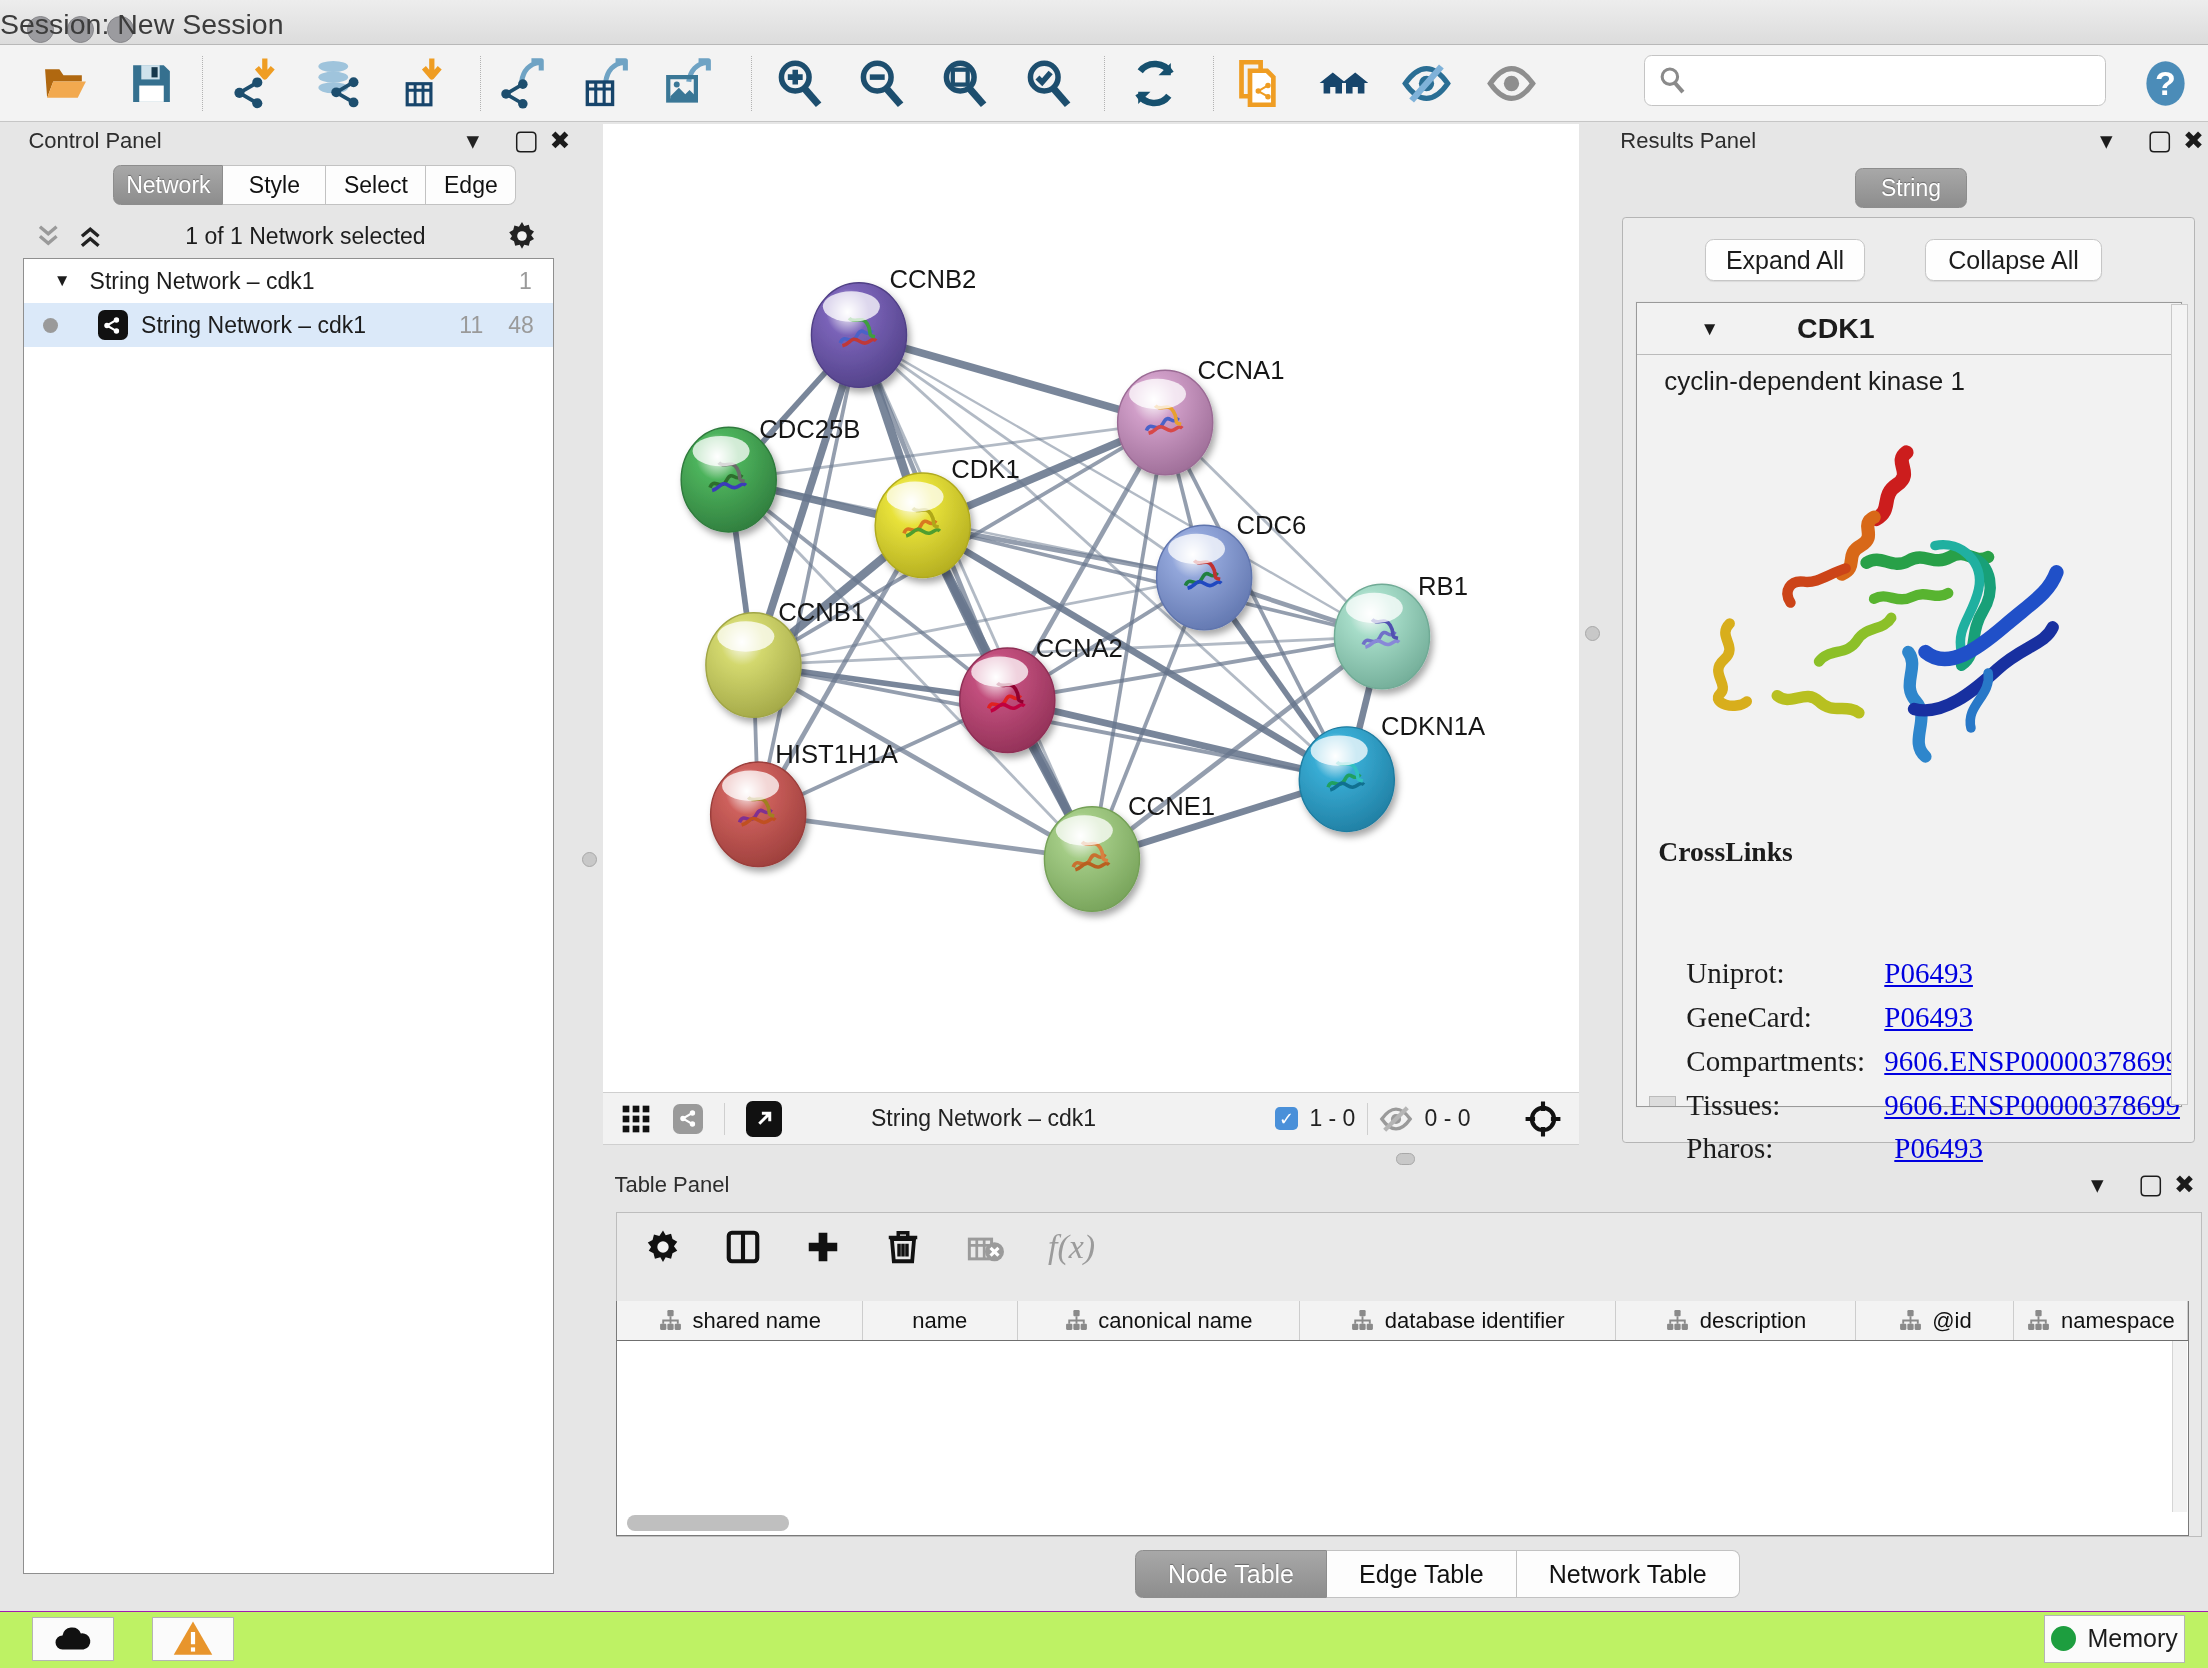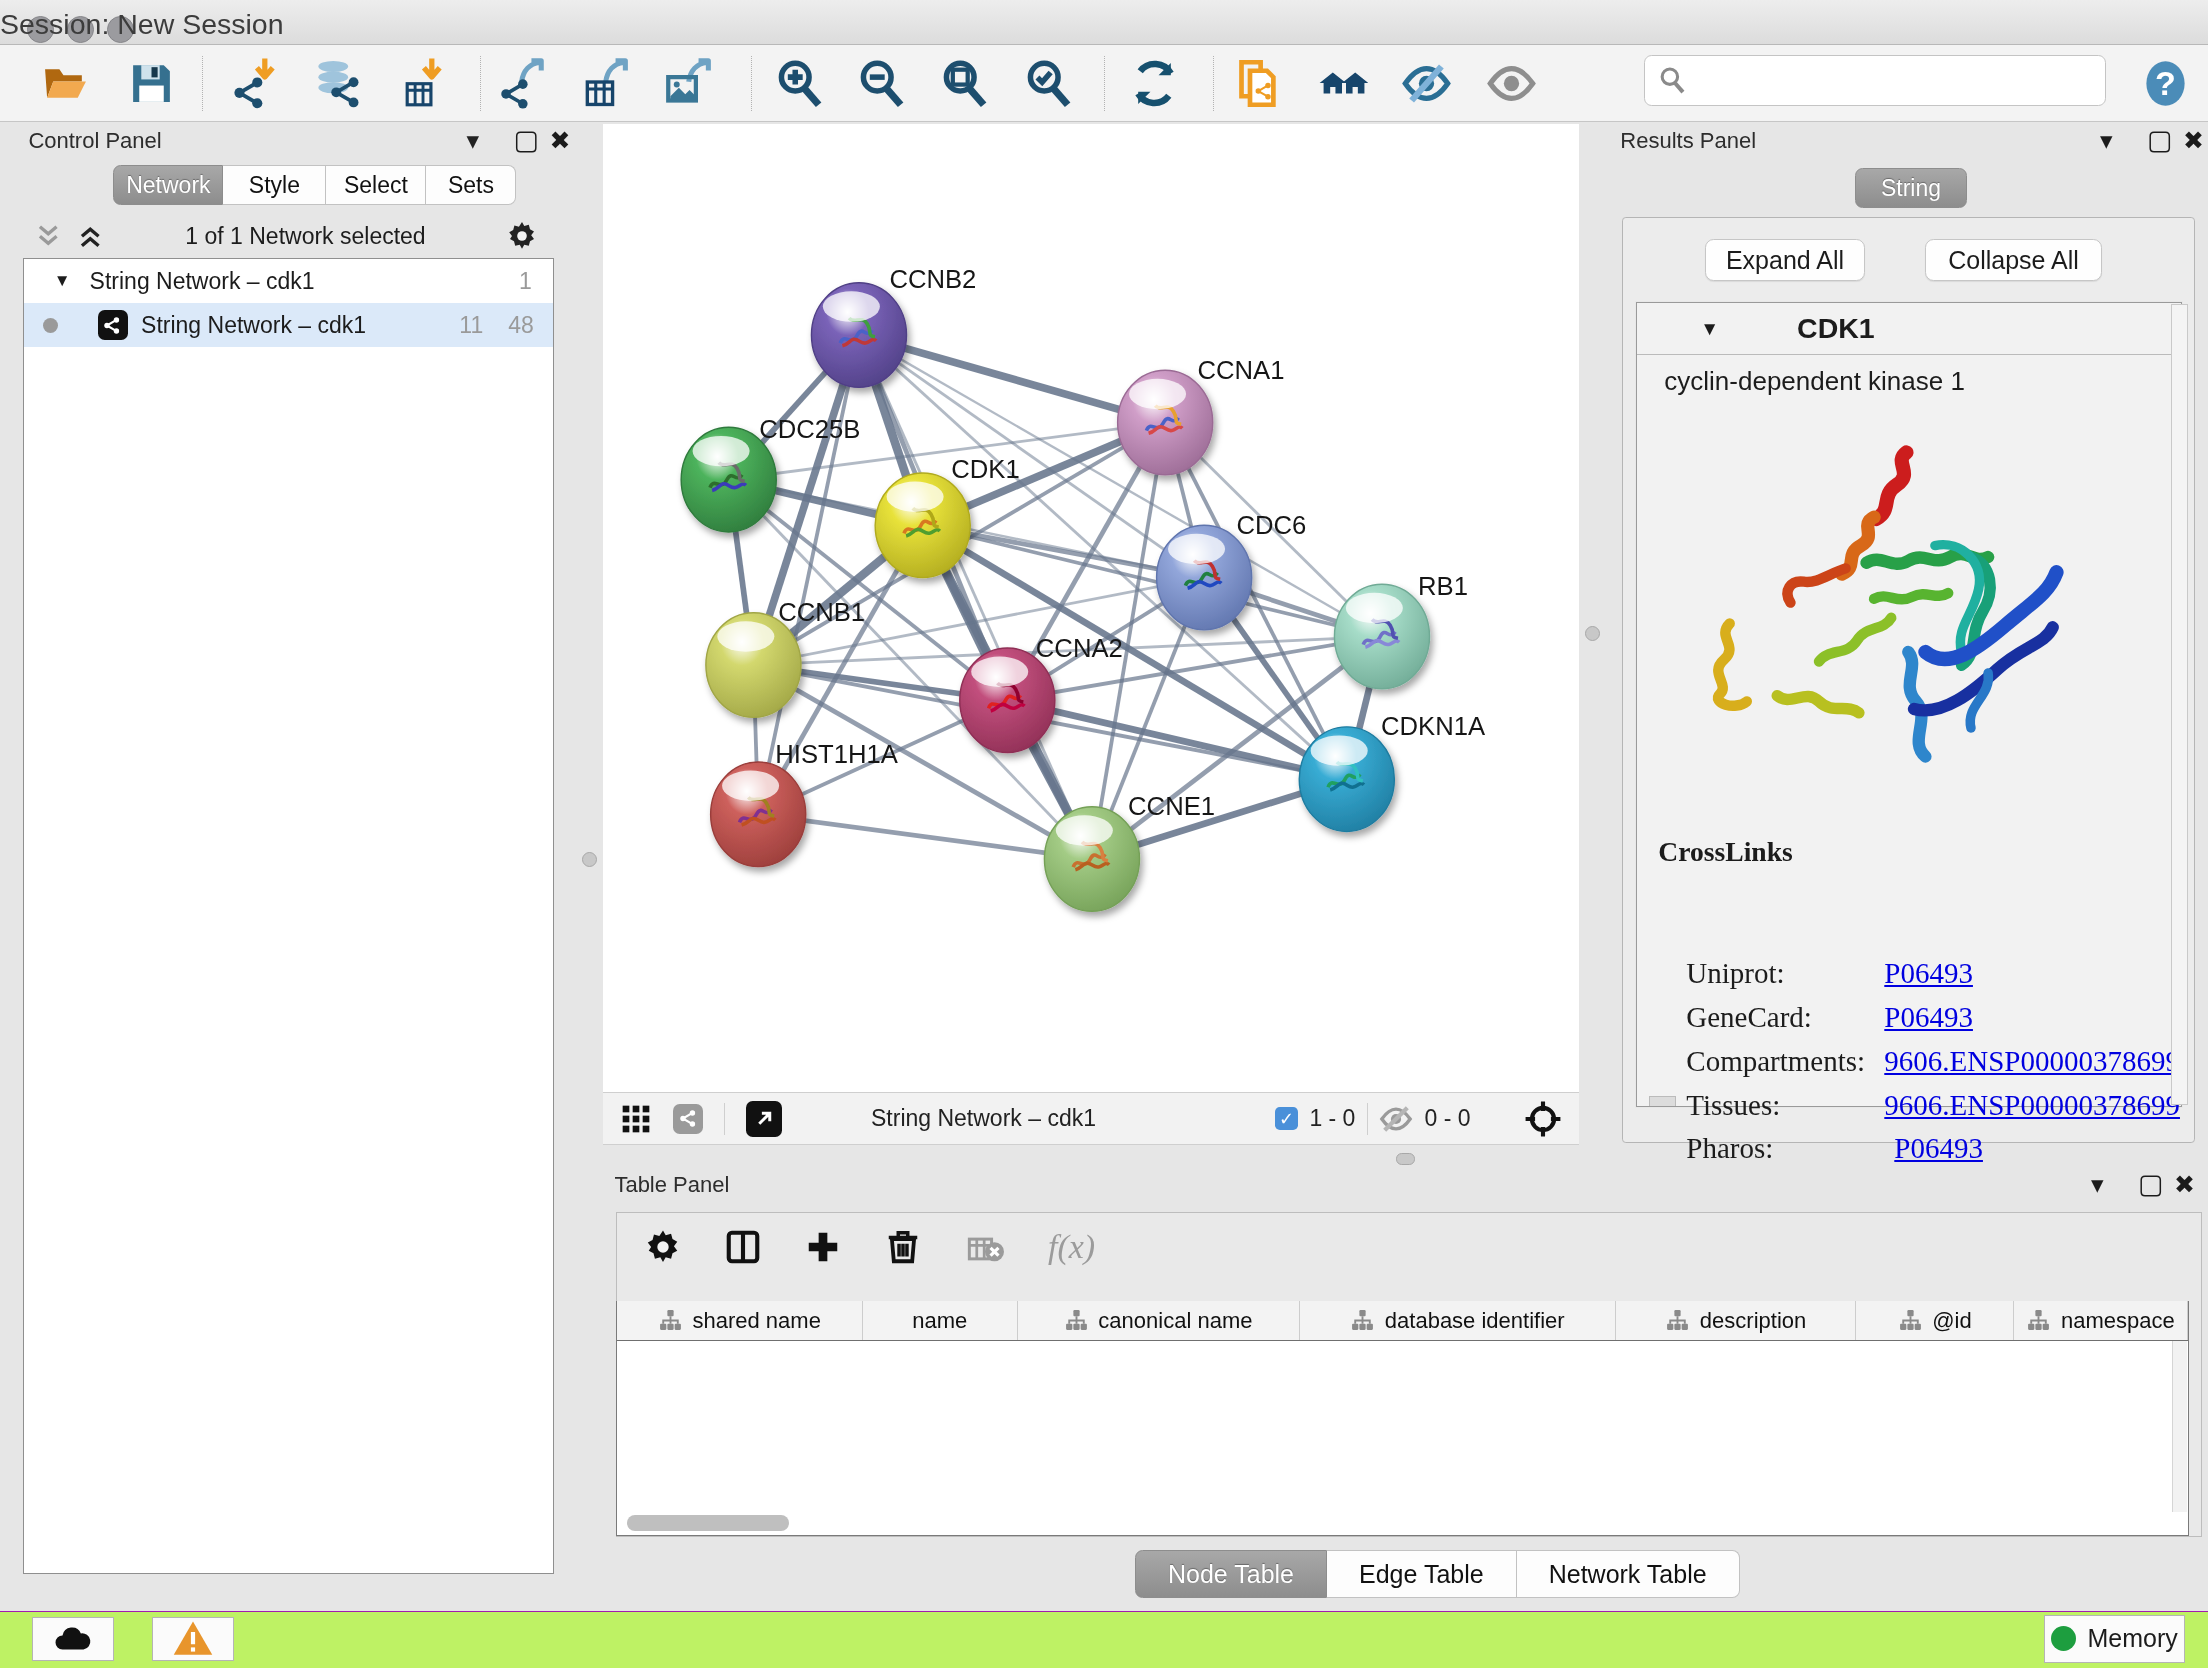--- a/index.html
+++ b/index.html
@@ -310,21 +310,21 @@
 <div id="control-panel" class="abs">
   <span class="panel-title abs" style="left:17px;top:3.8px">Control Panel</span>
   <span class="pt-ctl" style="left:455px;top:1.9px;color:#222">▾</span>
   <span class="pt-ctl" style="left:502px;top:0px;font-size:27px">▢</span>
   <span class="pt-ctl" style="left:538px;top:1.9px;font-weight:bold">✖</span>
 
   <div class="tabseg" style="left:94px;top:41px">
     <div class="tab sel" style="width:108px">Network</div>
     <div class="tab" style="width:102px">Style</div>
     <div class="tab" style="width:99px">Select</div>
-    <div class="tab" style="width:89px">Sets</div>
+    <div class="tab" style="width:89px">Edge</div>
   </div>
 
   <div class="abs" style="left:11.4px;top:91px;width:529px;height:42px;display:flex;align-items:center">
     <svg width="28.5" height="28.5" viewBox="0 0 24 24" style="margin-left:11.4px">
         <path d="M5 4l7 6 7-6M5 12l7 6 7-6" fill="none" stroke="#9a9a9a" stroke-width="2.8"></path>
       </svg>
     <svg width="28.5" height="28.5" viewBox="0 0 24 24" style="margin-left:13.3px">
         <path d="M5 20l7-6 7 6M5 12l7-6 7 6" fill="none" stroke="#222" stroke-width="2.8"></path>
       </svg>
     <span style="flex:1;text-align:center;font-size:23px">1 of 1 Network selected</span>

